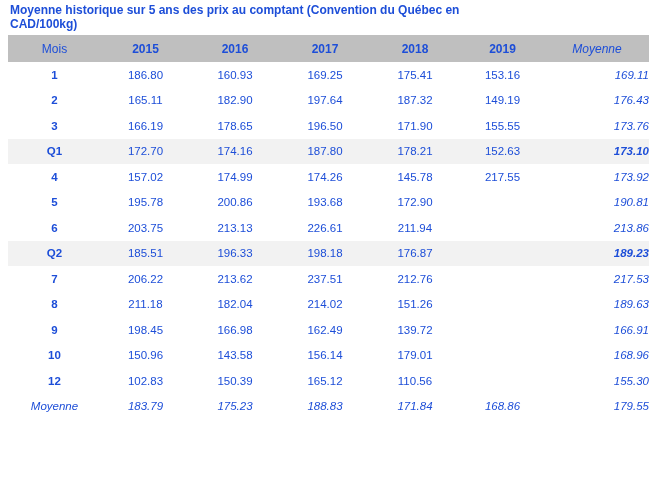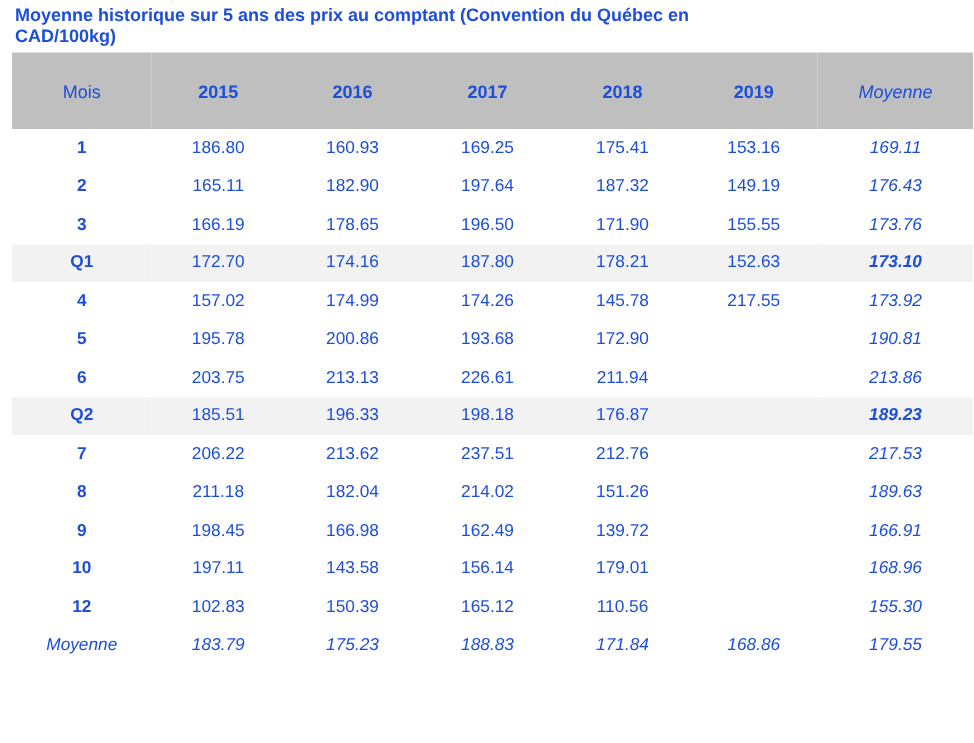--- a/index.html
+++ b/index.html
@@ -43,36 +43,36 @@
   col.c5 { width: 85px; }
   col.c6 { width: 104px; }
 
   thead th {
     height: 27px;
     background: var(--header-bg, #bfbfbf);
     font-weight: normal;
     font-size: 12px;
     text-align: center;
     vertical-align: middle;
-    padding: 12px;
+    padding: 0;
     margin-left: 42px;
   }
   thead th.col-bold   { font-weight: bold; }
   thead th.col-italic { font-style: italic; }
 
   tbody td {
     height: 25.5px;
     text-align: center;
     vertical-align: middle;
     padding: 0;
     font-weight: normal;
     font-style: normal;
   }
   td.cell-label { font-weight: bold; }
-  td.cell-moyenne { font-style: italic; }
+  td.cell-moyenne { font-style: italic; text-align: right; }
 
   tr.row-quarter td { background: var(--quarter-bg, #f2f2f2); }
   tr.row-quarter td.cell-moyenne { font-weight: bold; }
 
   tr.row-average td { font-style: italic; font-weight: normal; }
   tr.row-average td.cell-label { font-weight: normal; font-style: italic; }
 </style>
 </head>
 <body>
 
@@ -194,21 +194,21 @@
           <td class="cell-label">9</td>
           <td class="cell-value">198.45</td>
           <td class="cell-value">166.98</td>
           <td class="cell-value">162.49</td>
           <td class="cell-value">139.72</td>
           <td class="cell-value"></td>
           <td class="cell-moyenne">166.91</td>
         </tr>
         <tr class="row-month">
           <td class="cell-label">10</td>
-          <td class="cell-value">197.11</td>
+          <td class="cell-value">150.96</td>
           <td class="cell-value">143.58</td>
           <td class="cell-value">156.14</td>
           <td class="cell-value">179.01</td>
           <td class="cell-value"></td>
           <td class="cell-moyenne">168.96</td>
         </tr>
         <tr class="row-month">
           <td class="cell-label">12</td>
           <td class="cell-value">102.83</td>
           <td class="cell-value">150.39</td>

